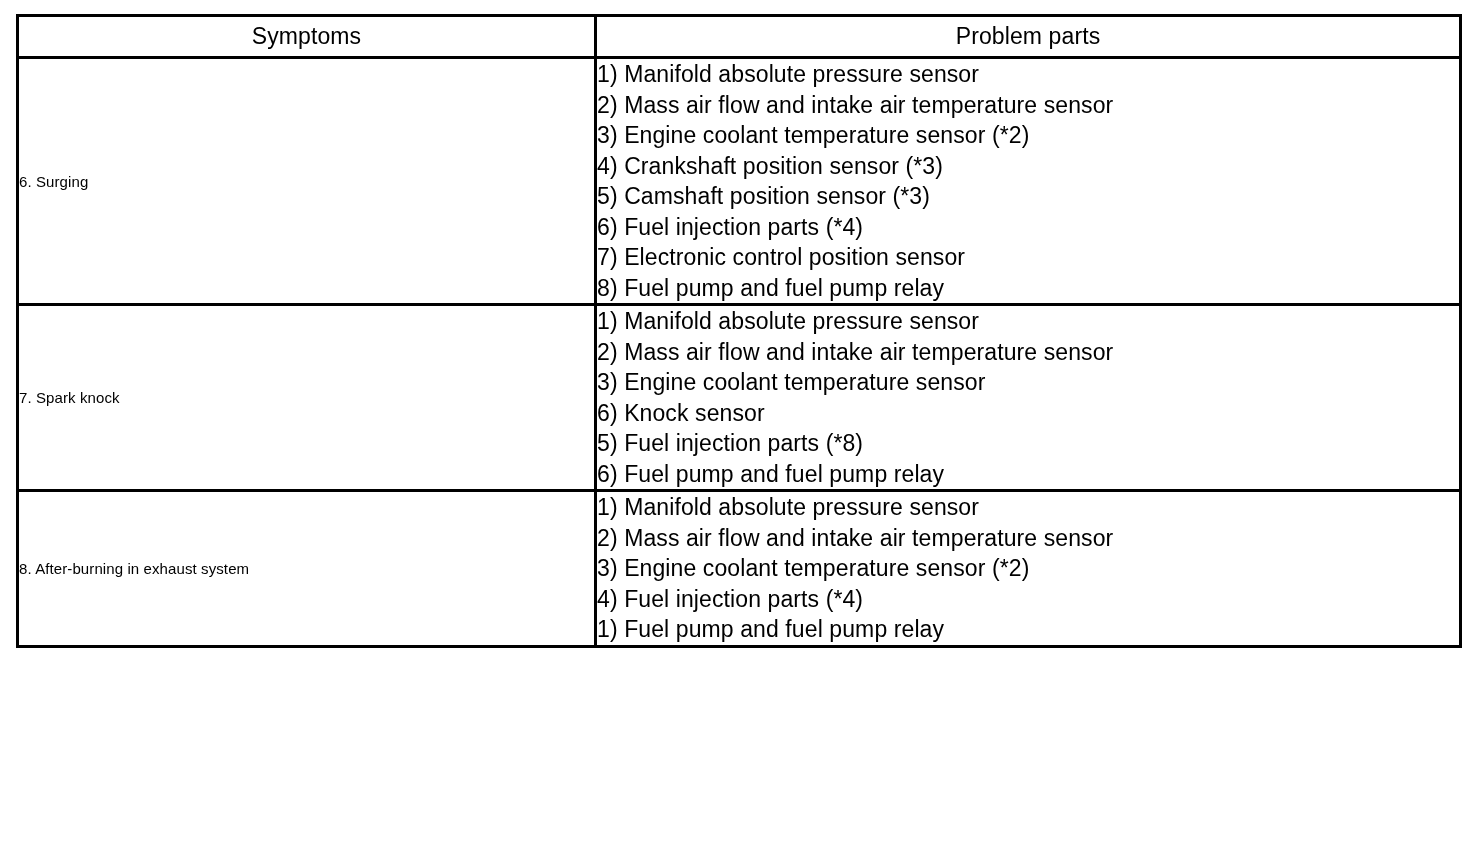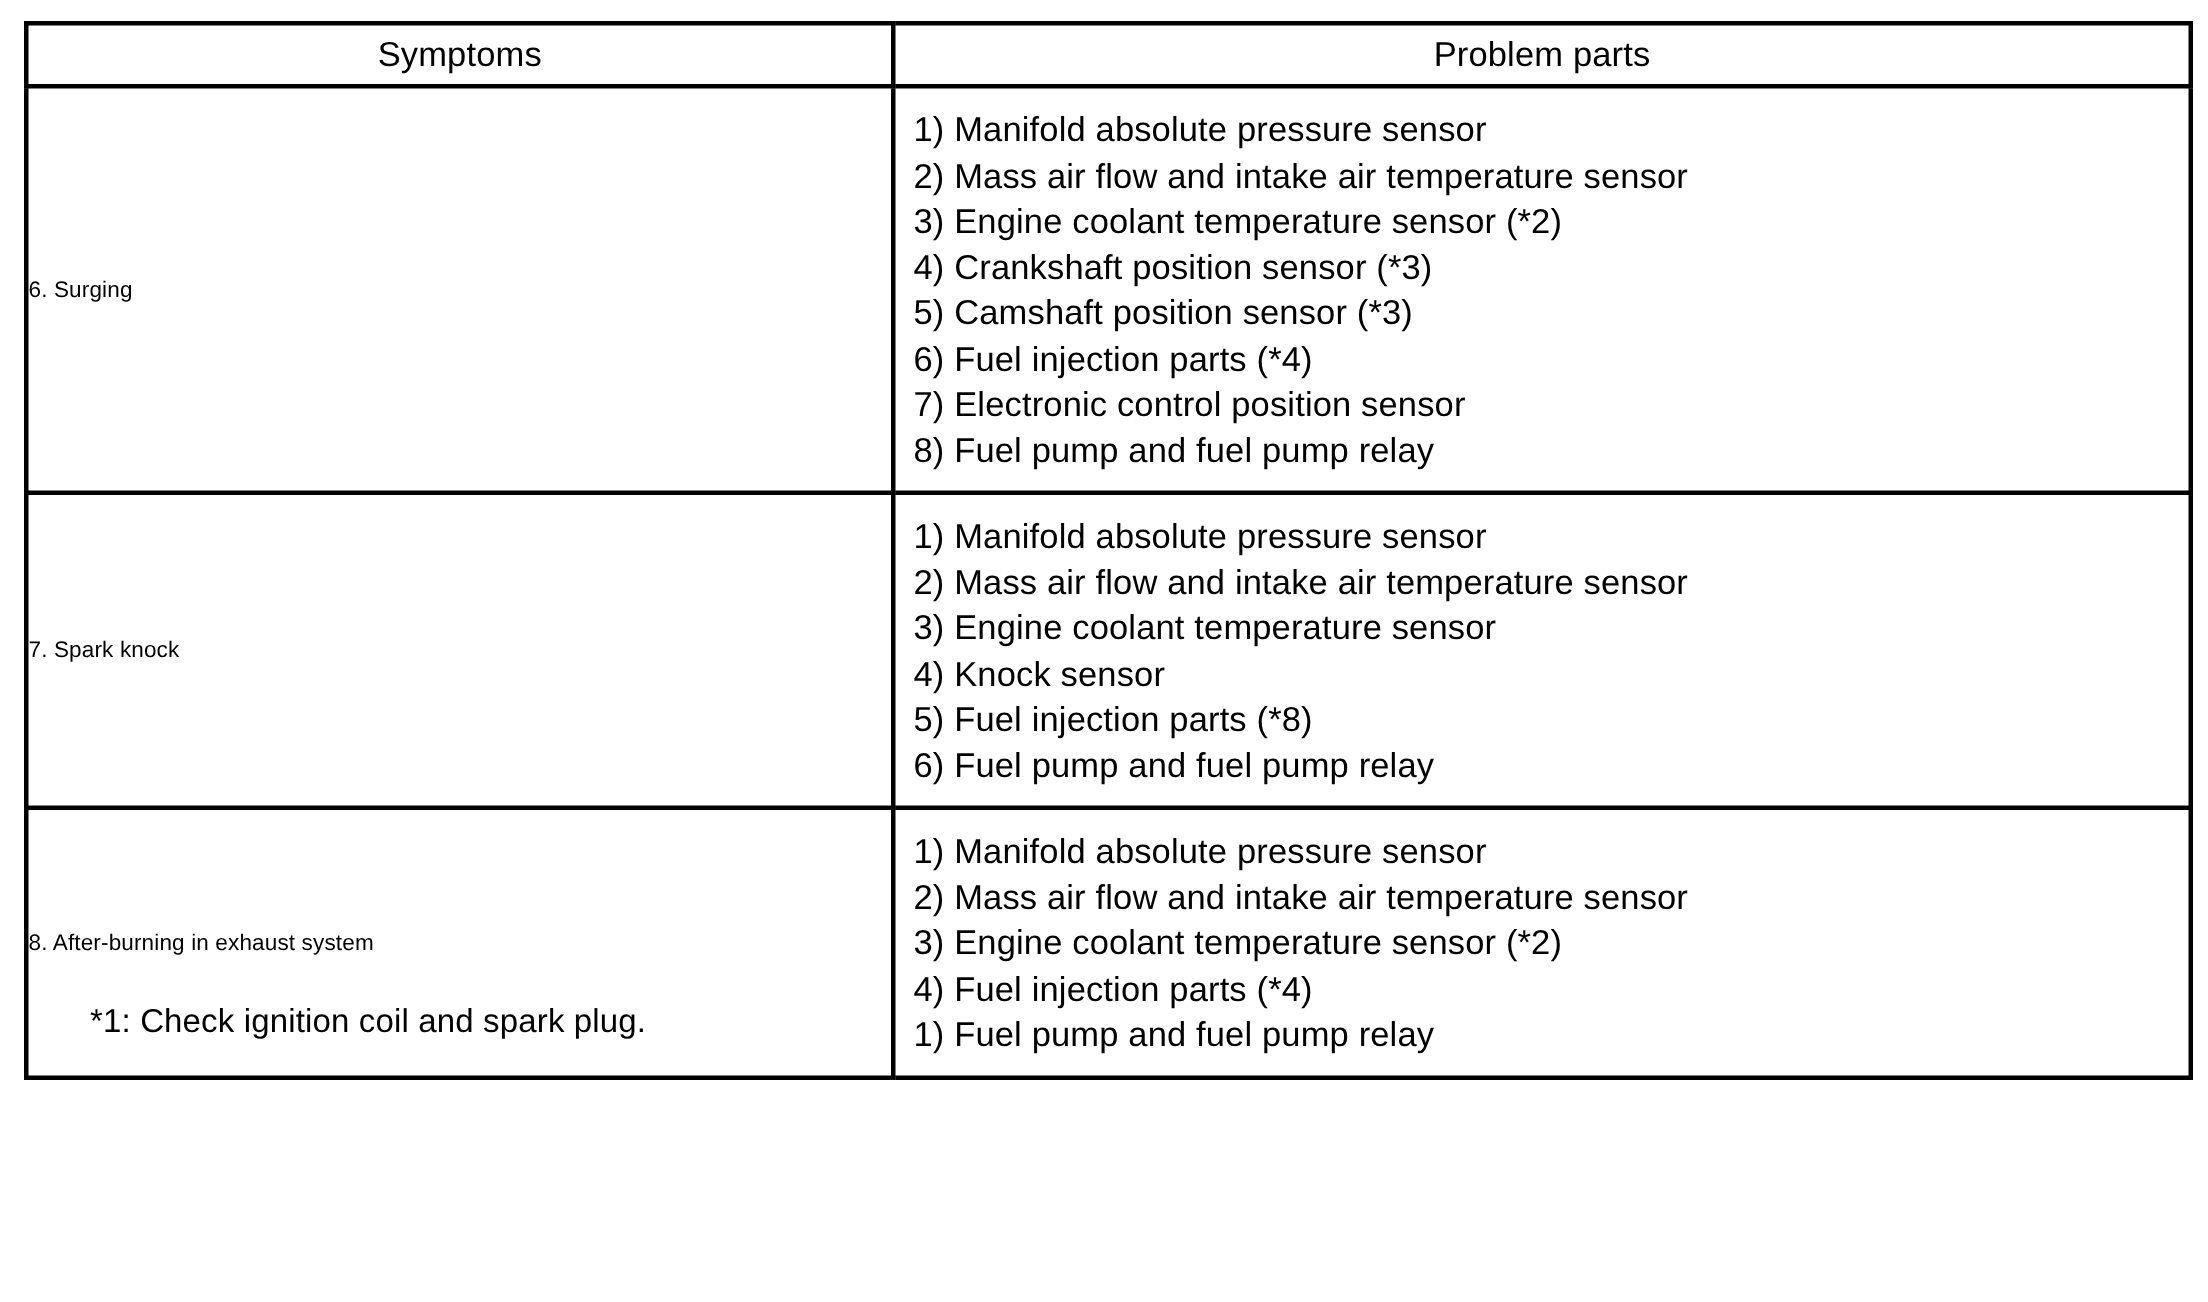--- a/index.html
+++ b/index.html
@@ -57,21 +57,21 @@
   }
 
   .parts-cell {
     padding: 7px 0 7px 10px;
     vertical-align: top;
   }
 
   .parts-list {
     list-style: none;
     margin: 0;
-    padding: 12px;
+    padding: 0;
   }
   .parts-list li {
     font-size: 23px;
     line-height: 30.5px;
     white-space: nowrap;
     letter-spacing: 0.1px;
   }
 
   
   .footnotes {
@@ -123,21 +123,21 @@
         </td>
       </tr>
 
       <tr>
         <td class="sym-cell">7. Spark knock</td>
         <td class="parts-cell">
           <ul class="parts-list">
             <li>1) Manifold absolute pressure sensor</li>
             <li>2) Mass air flow and intake air temperature sensor</li>
             <li>3) Engine coolant temperature sensor</li>
-            <li>4) Knock sensor</li>
+            <li>6) Knock sensor</li>
             <li>5) Fuel injection parts (*8)</li>
             <li>6) Fuel pump and fuel pump relay</li>
           </ul>
         </td>
       </tr>
 
       <tr>
         <td class="sym-cell">8. After-burning in exhaust system</td>
         <td class="parts-cell">
           <ul class="parts-list">
@@ -147,16 +147,15 @@
             <li>4) Fuel injection parts (*4)</li>
             <li>1) Fuel pump and fuel pump relay</li>
           </ul>
         </td>
       </tr>
 
     </tbody>
   </table>
 
   <ul class="footnotes">
-    <li>*1: Check ignition coil and spark plug.</li>
   </ul>
 
 </div>
 
 </body></html>

